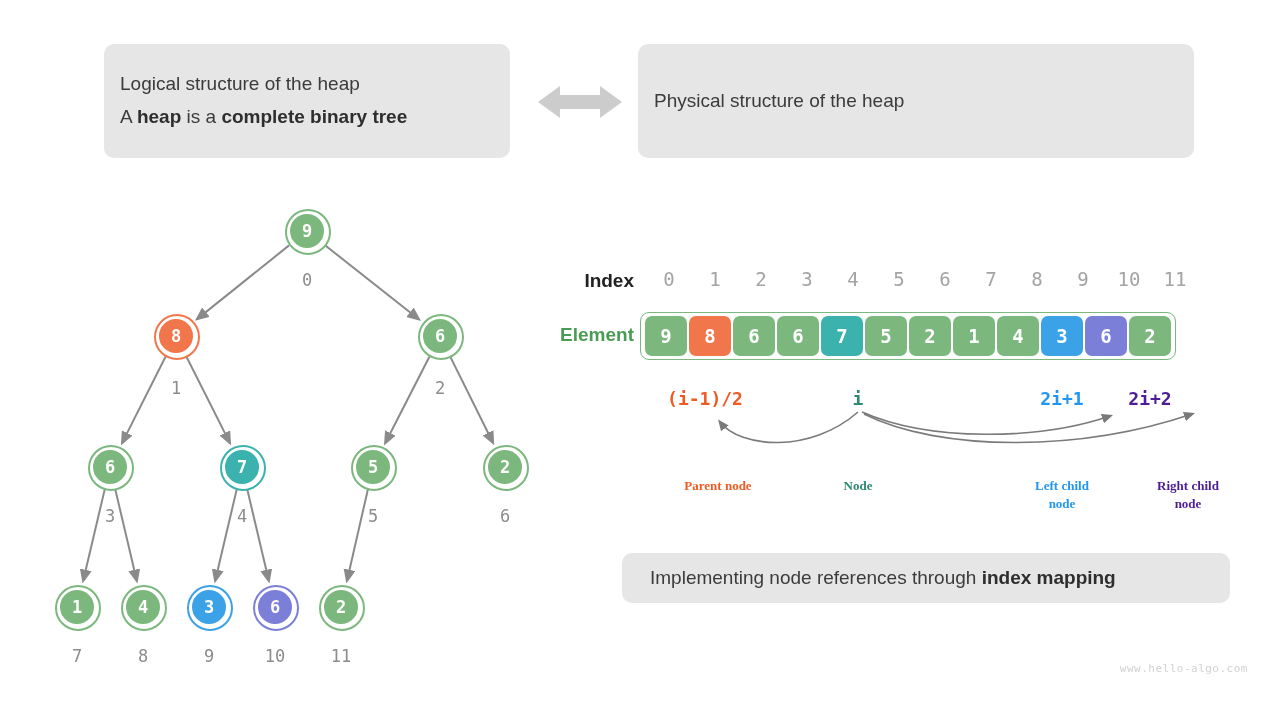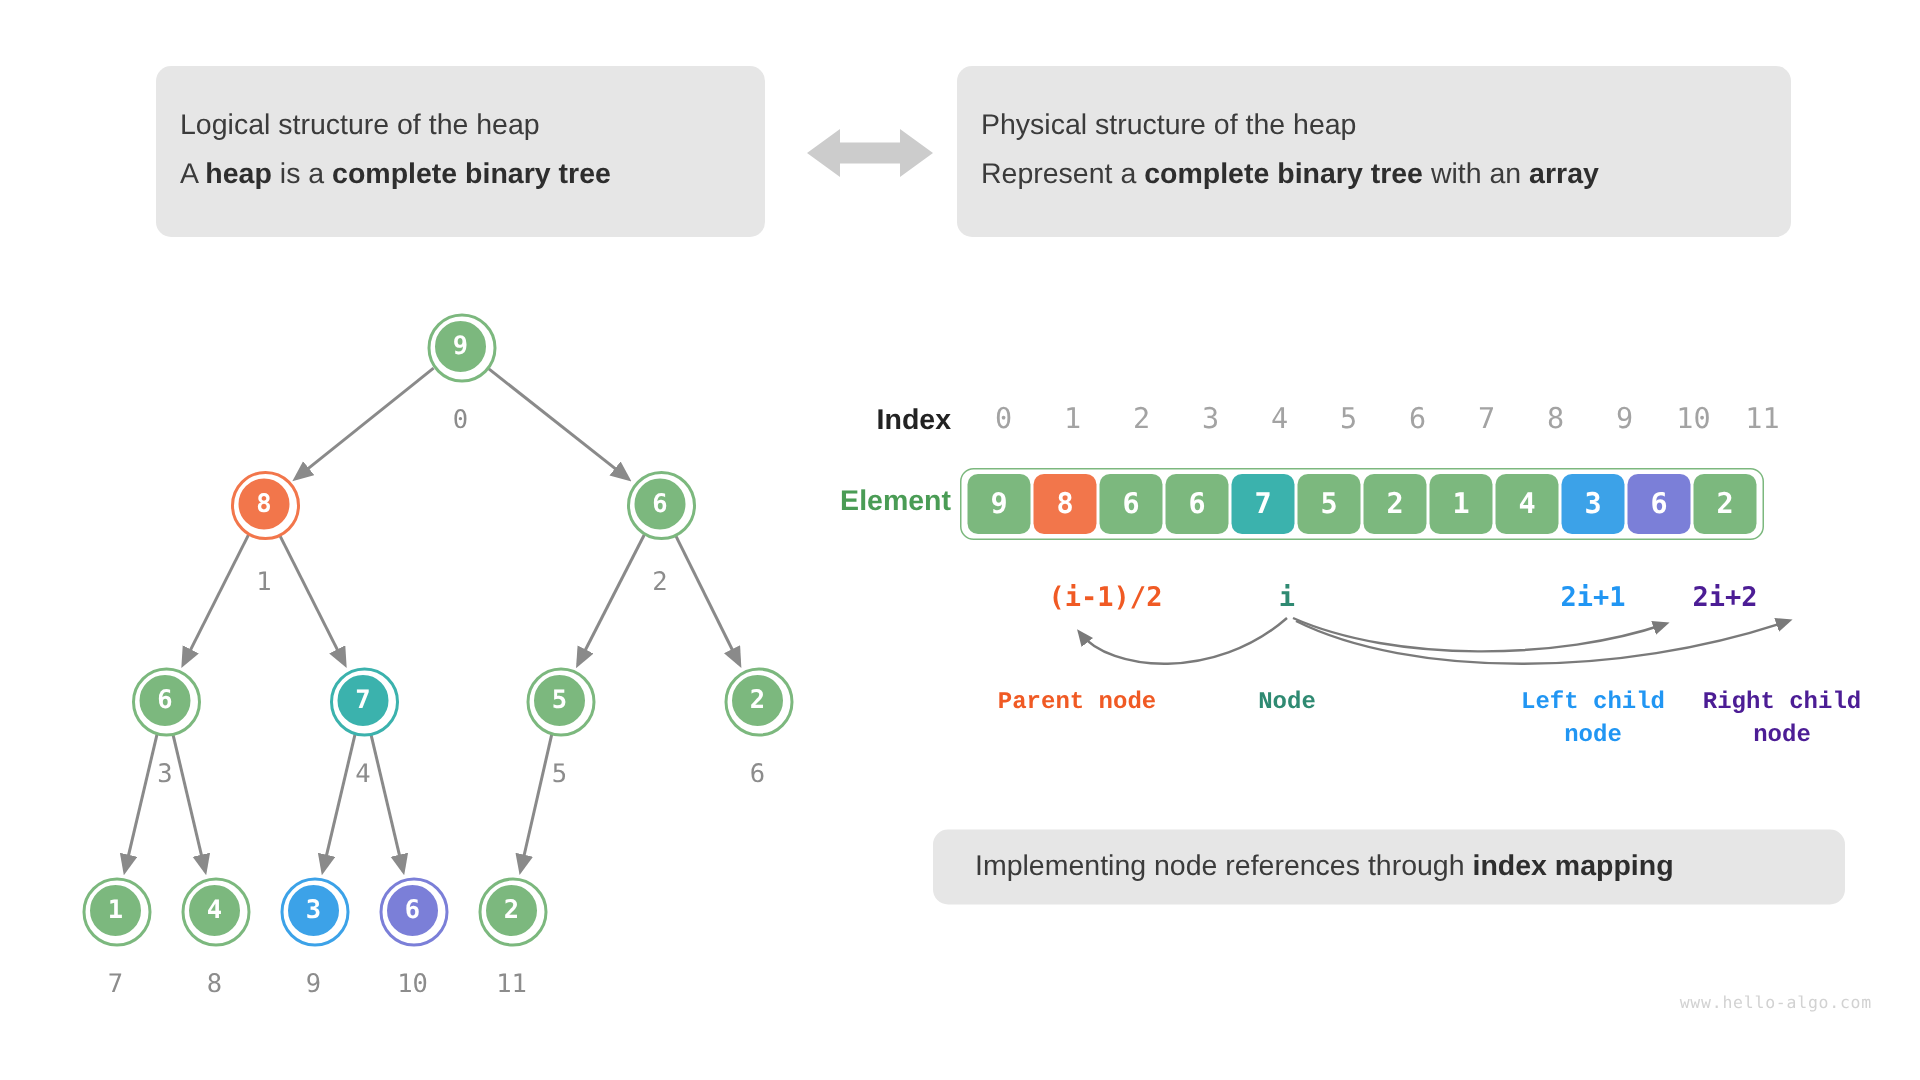--- a/index.html
+++ b/index.html
@@ -90,23 +90,24 @@
   .arr-cell.blue{background:#3ca2e8;}
   .arr-cell.purple{background:#7b7fd8;}
 
   
   .formula{
     position:absolute;font-size:18px;font-weight:bold;
     font-family:"DejaVu Sans Mono", monospace;text-align:center;
     white-space:nowrap;
   }
   .role{
-    position:absolute;font-size:16px;font-weight:bold;
-    font-family:Liberation Mono, monospace;text-align:center;
+    position:absolute;font-size:13px;font-weight:bold;
+    font-family:Liberation Serif, serif;text-align:center;
     line-height:1.35;
+    margin-top:19px;
   }
   .c-parent{color:#f05a24;}
   .c-node{color:#2f8a72;}
   .c-left{color:#2196f3;}
   .c-right{color:#4c1d95;}
 
   #curve-svg{position:absolute;left:640px;top:400px;width:600px;height:62px;}
 
   
   #watermark{
@@ -124,21 +125,20 @@
     <div class="caption-line">Logical structure of the heap</div>
     <div class="caption-line"><span>A </span><b>heap</b><span> is a </span><b>complete binary tree</b></div>
   </div>
 
   <svg id="double-arrow" viewBox="0 0 84 38">
     <polygon points="0,19 22,3 22,12 62,12 62,3 84,19 62,35 62,26 22,26 22,35" fill="#cccccc"></polygon>
   </svg>
 
   <div class="caption-box" id="box-physical">
     <div class="caption-line">Physical structure of the heap</div>
-    <div class="caption-line"><span>Represent a </span><b>complete binary tree</b><span> with an </span><b>array</b></div>
   </div>
 
   <svg id="tree-svg" viewBox="0 0 570 420">
     <defs>
       <marker id="arrowhead" markerWidth="7" markerHeight="7" refX="5.6" refY="3" orient="auto">
         <polygon points="0,0 7,3 0,6" fill="#8a8a8a"></polygon>
       </marker>
     </defs>
     <g id="edge-group" stroke="#8a8a8a" stroke-width="2" fill="none">
         <line x1="289.05339071616106" y1="60.384686830557925" x2="197.06775872450658" y2="134.1136285032581" marker-end="url(#arrowhead)"></line>
@@ -232,21 +232,21 @@
         <div class="arr-cell green">5</div>
         <div class="arr-cell green">2</div>
         <div class="arr-cell green">1</div>
         <div class="arr-cell green">4</div>
         <div class="arr-cell blue">3</div>
         <div class="arr-cell purple">6</div>
         <div class="arr-cell green">2</div>
       </div>
   </div>
 
-  <div class="formula c-parent" style="left:672px;top:388px;width:130px;">(i-1)/2</div>
+  <div class="formula c-parent" style="left:640px;top:388px;width:130px;">(i-1)/2</div>
   <div class="formula c-node" style="left:818px;top:388px;width:80px;">i</div>
   <div class="formula c-left" style="left:1020px;top:388px;width:84px;">2i+1</div>
   <div class="formula c-right" style="left:1108px;top:388px;width:84px;">2i+2</div>
 
   <svg id="curve-svg" viewBox="0 0 600 62">
     <defs>
       <marker id="curvehead" markerWidth="7" markerHeight="7" refX="5" refY="3" orient="auto">
         <polygon points="0,0 7,3 0,6" fill="#7a7a7a"></polygon>
       </marker>
     </defs>

